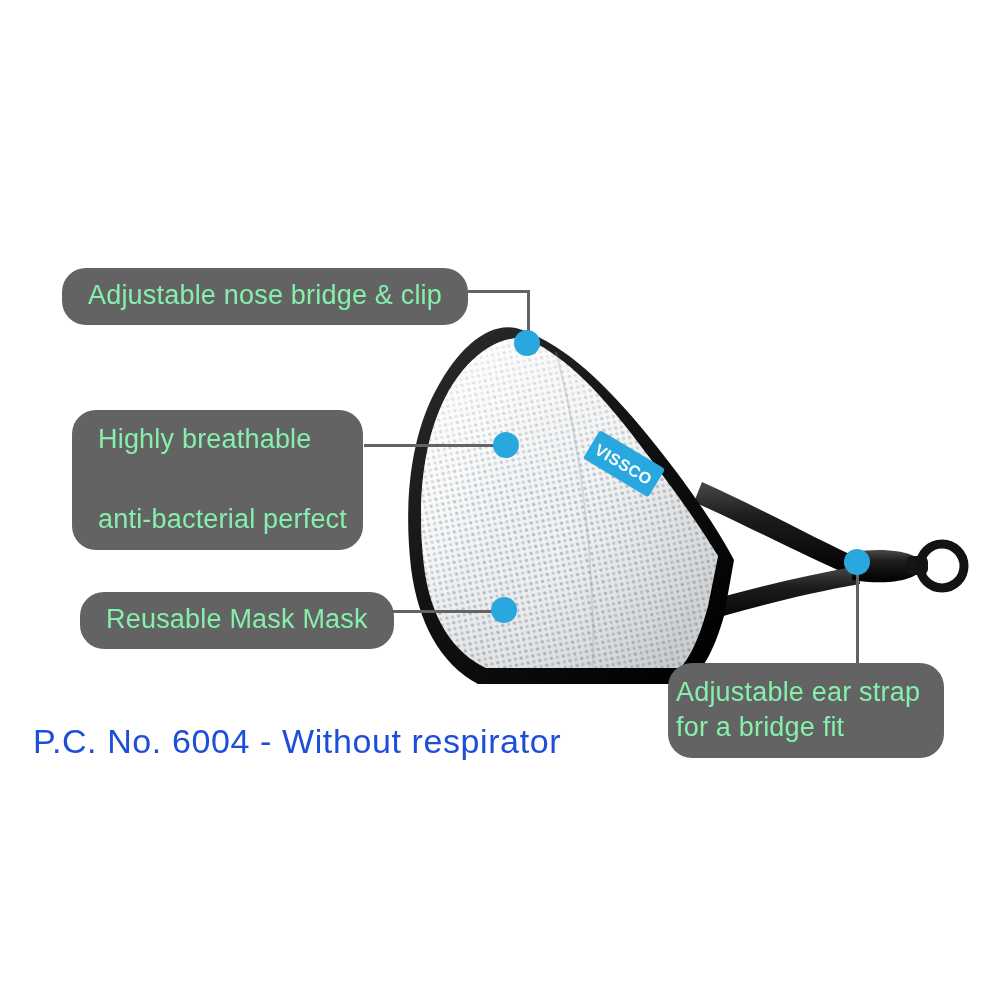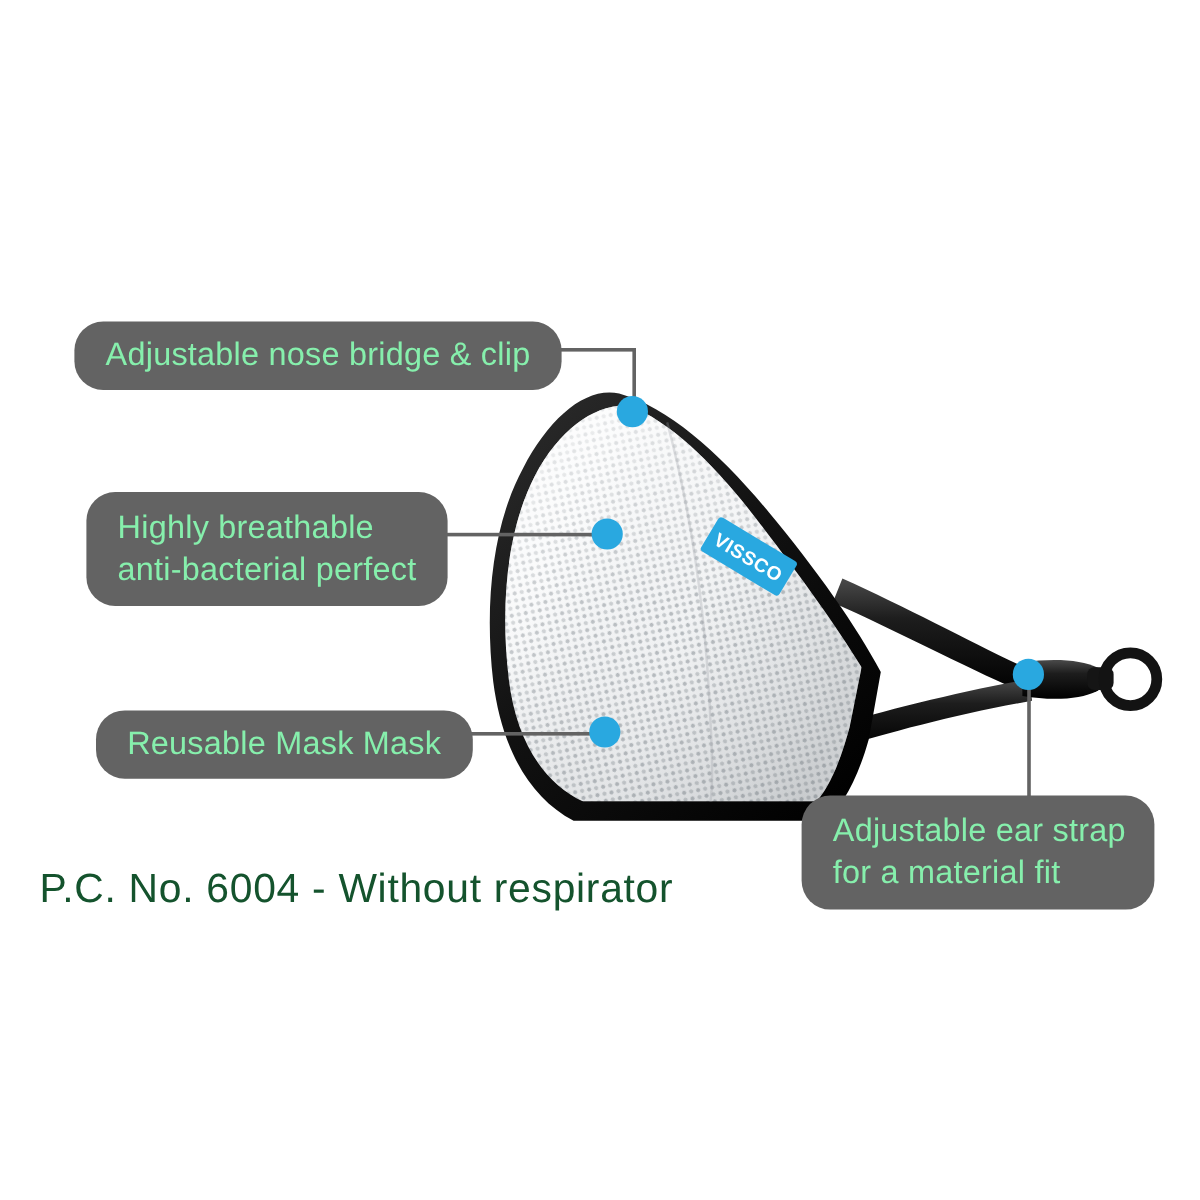--- a/index.html
+++ b/index.html
@@ -30,23 +30,23 @@
     box-sizing: border-box;
     font-size: 27px;
     line-height: 1.28;
     letter-spacing: 0.2px;
     font-family: Liberation Sans, sans-serif;
     white-space: nowrap;
   }
   .pill .ln { display: block; }
 
   #pill-nose      { left: 62px;  top: 268px; padding: 10px 26px 12px 26px; }
-  #pill-breathe   { left: 72px;  top: 410px; padding: 12px 26px 14px 26px; }
+  #pill-breathe   { left: 72px;  top: 410px; padding: 12px 16px 14px 26px; gap: 45px; }
   #pill-reusable  { left: 80px;  top: 592px; padding: 10px 26px 12px 26px; }
-  #pill-earstrap  { left: 668px; top: 663px; padding: 12px 24px 14px 26px; }
+  #pill-earstrap  { left: 668px; top: 663px; padding: 12px 24px 14px 8px; }
 
   
   .leader {
     position: absolute;
     background: #636363;
   }
   .leader.h { height: 3px; }
   .leader.v { width: 3px; }
 
   #lead-nose-h    { left: 446px; top: 290px; width: 84px; }
@@ -76,21 +76,21 @@
     width: 1000px;
     height: 1000px;
   }
 
   
   #caption {
     position: absolute;
     left: 33px;
     top: 722px;
     font-size: 34px;
-    color: #14532d;
+    color: #1d4ed8;
     letter-spacing: 0.6px;
     font-family: "Liberation Sans", sans-serif;
     white-space: nowrap;
   }
 </style>
 </head>
 <body>
 
 <div id="canvas">
 
@@ -206,18 +206,18 @@
     <span class="ln">Highly breathable</span>
     <span class="ln">anti-bacterial perfect</span>
   </div>
 
   <div class="pill" id="pill-reusable">
     <span class="ln">Reusable Mask Mask</span>
   </div>
 
   <div class="pill" id="pill-earstrap">
     <span class="ln">Adjustable ear strap</span>
-    <span class="ln">for a material fit</span>
+    <span class="ln">for a bridge fit</span>
   </div>
 
   <div id="caption">P.C. No. 6004 - Without respirator</div>
 
 </div>
 
 </body></html>

